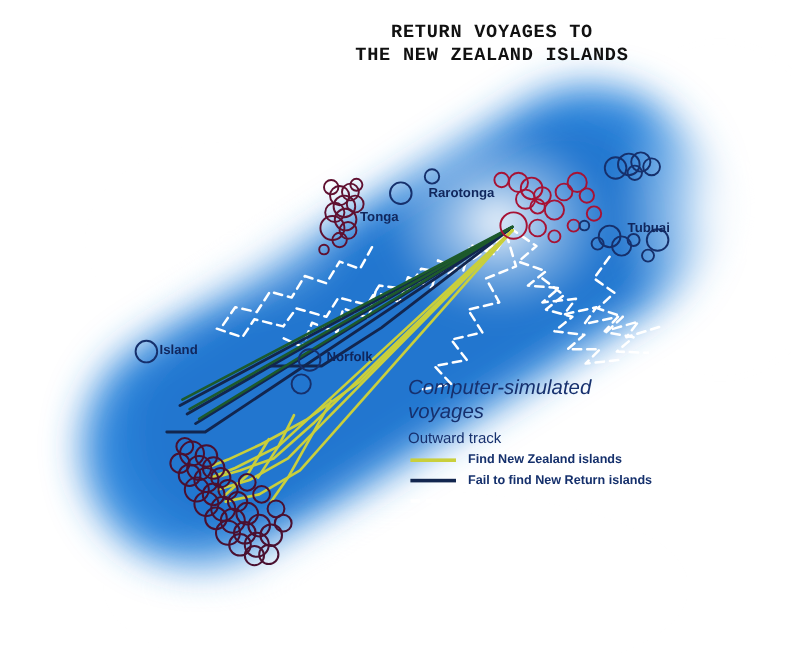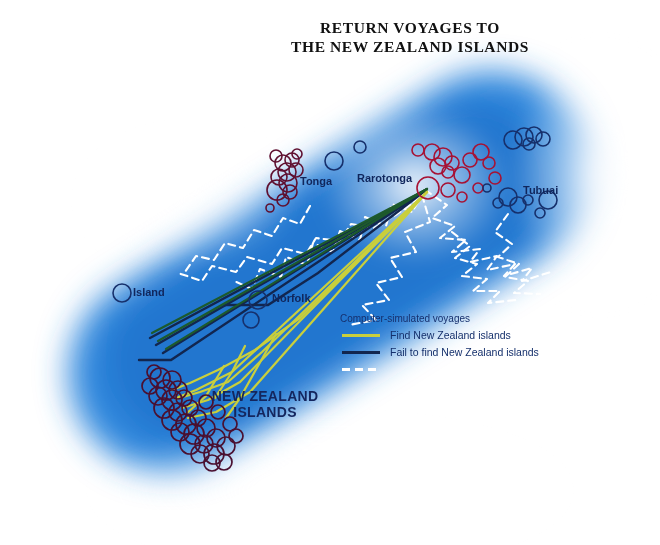--- a/index.html
+++ b/index.html
@@ -25,21 +25,21 @@
     left: 0; top: 0;
     width: 660px;
     height: 545px;
   }
   #map-title {
     position: absolute;
     left: 280px;
     top: 18px;
     width: 260px;
     text-align: center;
-    font-family: Liberation Serif, serif;
+    font-family: Liberation Mono, monospace;
     font-weight: bold;
     font-size: 15.5px;
     line-height: 19px;
     letter-spacing: 0.6px;
     color: #111111;
     white-space: pre-line;
     z-index: 40;
   }
   .place-label {
     position: absolute;
@@ -67,35 +67,37 @@
   }
   #legend {
     position: absolute;
     left: 340px;
     top: 313px;
     width: 210px;
     z-index: 38;
   }
   #legend-title {
     font-family: "Liberation Sans", sans-serif;
-    font-size: 10px;
+    font-size: 17px;
     color: #16306e;
     margin-bottom: 5px;
+    font-style: italic;
   }
   .legend-group-head {
     font-family: "Liberation Sans", sans-serif;
     font-size: 12.5px;
     color: #16306e;
     margin-top: 2px;
   }
   .legend-row {
     display: flex;
-    align-items: flex-start;
+    align-items: flex-end;
     margin-top: 3px;
     height: 14px;
+    font-weight: bold;
   }
   .legend-swatch {
     width: 38px;
     height: 12px;
     margin-left: 2px;
     margin-right: 10px;
     flex: 0 0 38px;
     position: relative;
   }
   .legend-swatch .rule {
@@ -319,44 +321,43 @@
         <circle cx="230" cy="424" r="7"></circle>
       <circle cx="218" cy="412" r="7"></circle>
         <circle cx="206" cy="402" r="7"></circle>
     </g>
   </svg>
 
   <div id="map-title">RETURN VOYAGES TO
 THE NEW ZEALAND ISLANDS</div>
 
   <div class="place-label" style="left:300px; top:175px;">Tonga</div>
-  <div class="place-label" style="left:357px; top:172px;">Rarotonga</div>
+  <div class="place-label" style="left:357px; top:155px;">Rarotonga</div>
   <div class="place-label" style="left:523px; top:184px;">Tubuai</div>
   <div class="place-label" style="left:133px; top:286px;">Island</div>
   <div class="place-label" style="left:272px; top:292px;">Norfolk</div>
 
-  <div id="label-newzealand">NEW ZEALAND
-ISLANDS</div>
 
   <div id="legend">
     <div id="legend-title">Computer-simulated voyages</div>
 
+    <div class="legend-group-head">Outward track</div>
 
     <div class="legend-row">
       <span class="legend-swatch">
         <span class="rule" style="background:#c9cf3c;"></span>
       </span>
       <span class="legend-text">Find New Zealand islands</span>
     </div>
 
     <div class="legend-row">
       <span class="legend-swatch">
         <span class="rule" style="background:#12264f; height:3px;"></span>
       </span>
-      <span class="legend-text">Fail to find New Zealand islands</span>
+      <span class="legend-text">Fail to find New Return islands</span>
     </div>
 
 
     <div class="legend-row">
       <span class="legend-swatch">
         <span class="rule dashed"></span>
       </span>
       <span class="legend-text"></span>
     </div>
 

